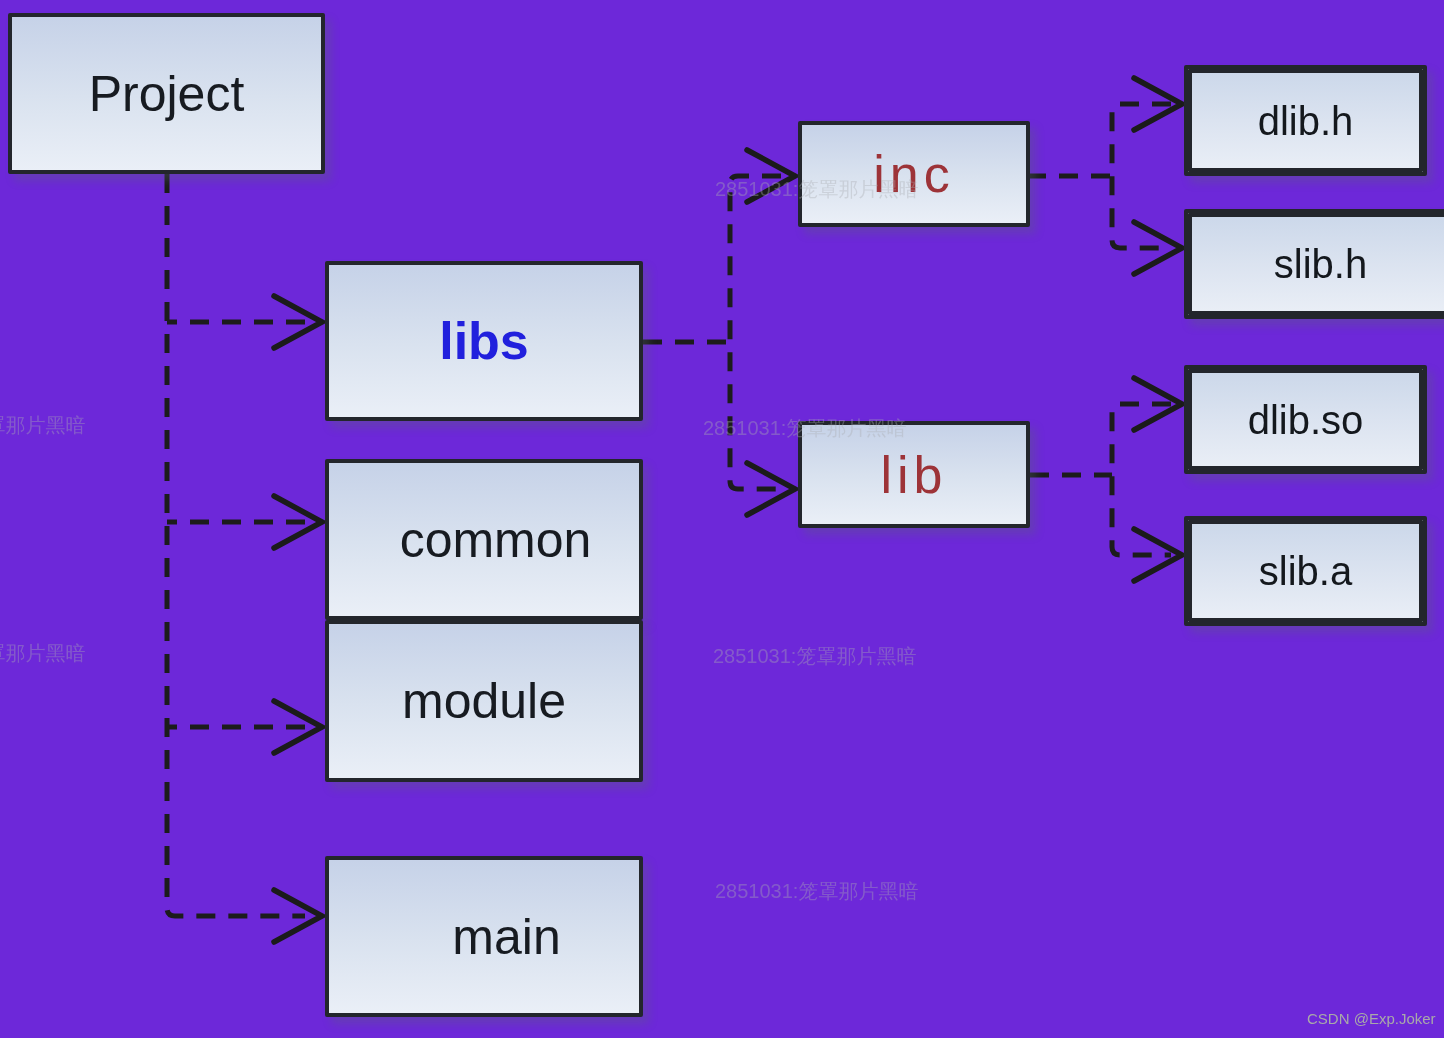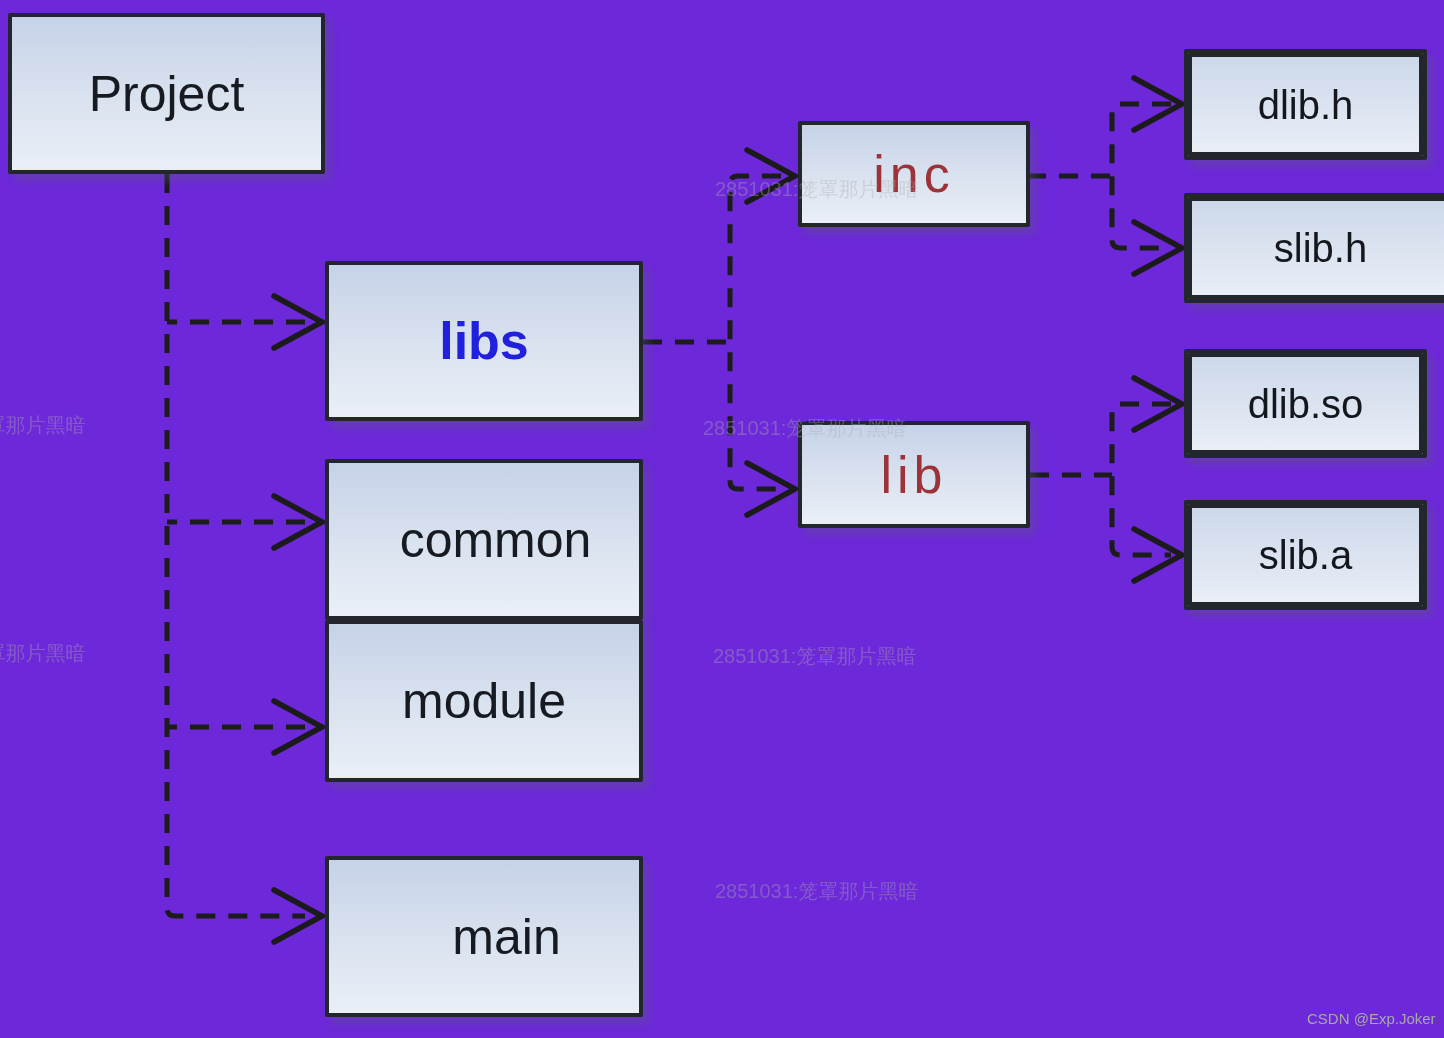--- a/index.html
+++ b/index.html
@@ -14,21 +14,21 @@
     background:linear-gradient(180deg,#c6d2e8 0%,#d9e2ef 52%,#eaeff7 100%);
     box-shadow:6px 7px 9px rgba(88,98,116,0.32);
     display:flex;align-items:center;justify-content:center;
     color:#171b21;font-size:50px;line-height:1;
   }
   .node .lbl{white-space:nowrap;}
   .node.bold-blue{font-weight:bold;color:#2120dd;font-size:52px;}
   .node.red{color:#9d3338;font-size:52px;letter-spacing:5px;}
   .node.file{
     padding:0;background:#e2e9f3;
-    display:flex;align-items:stretch;justify-content:stretch;
+    display:flex;align-items:stretch;justify-content:stretch;margin-top:16px;
   }
   .file-inner{
     flex:1;border:4px solid #23262c;border-radius:1px;
     background:linear-gradient(180deg,#ccd8ea 0%,#dbe3f0 50%,#e9eef6 100%);
     display:flex;align-items:center;justify-content:center;
     font-size:40px;color:#14181d;
   }
   .wm-tile{
     position:absolute;z-index:5;font-size:20px;line-height:1.1;
     color:rgba(172,174,180,0.38);white-space:nowrap;pointer-events:none;

